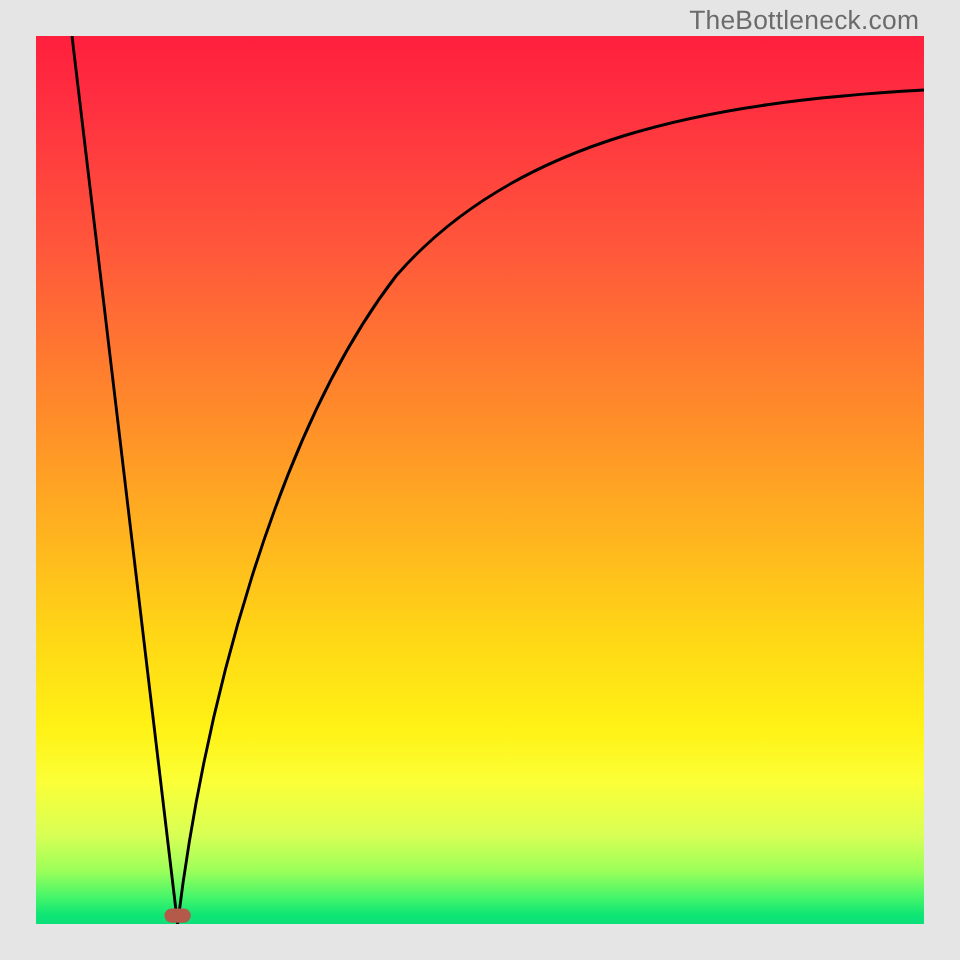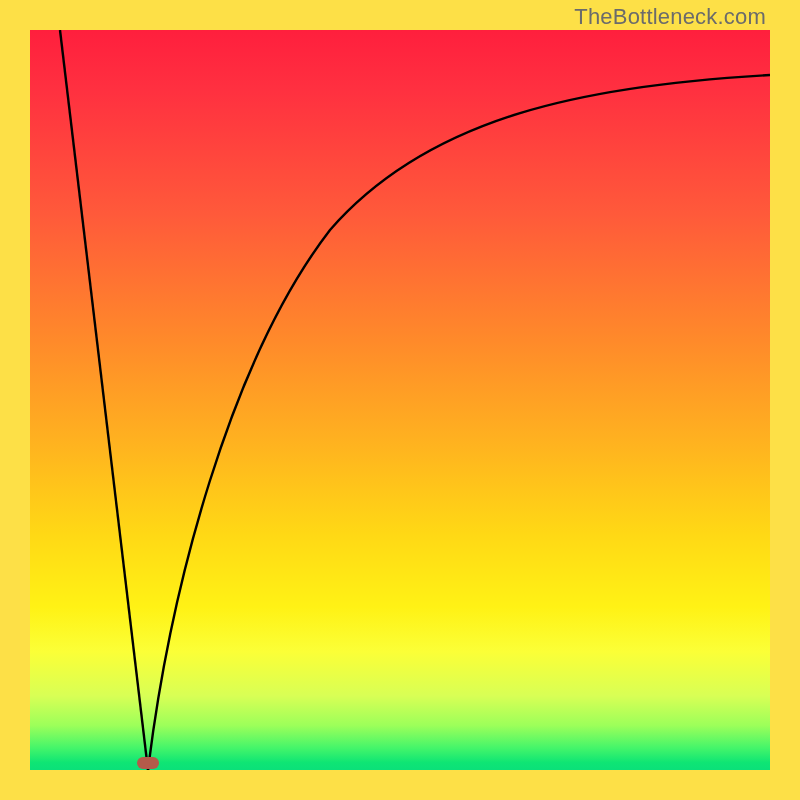--- a/index.html
+++ b/index.html
@@ -10,21 +10,21 @@
     background: #000;
     overflow: hidden;
     font-family: Arial, Helvetica, sans-serif;
   }
   .frame {
     position: absolute;
     left: 0;
     top: 0;
     width: 800px;
     height: 800px;
-    background: #fde047;
+    background: #e5e5e5;
   }
   .plot {
     position: absolute;
     left: 30px;
     top: 30px;
     width: 740px;
     height: 740px;
     
     background: linear-gradient(
       to bottom,

